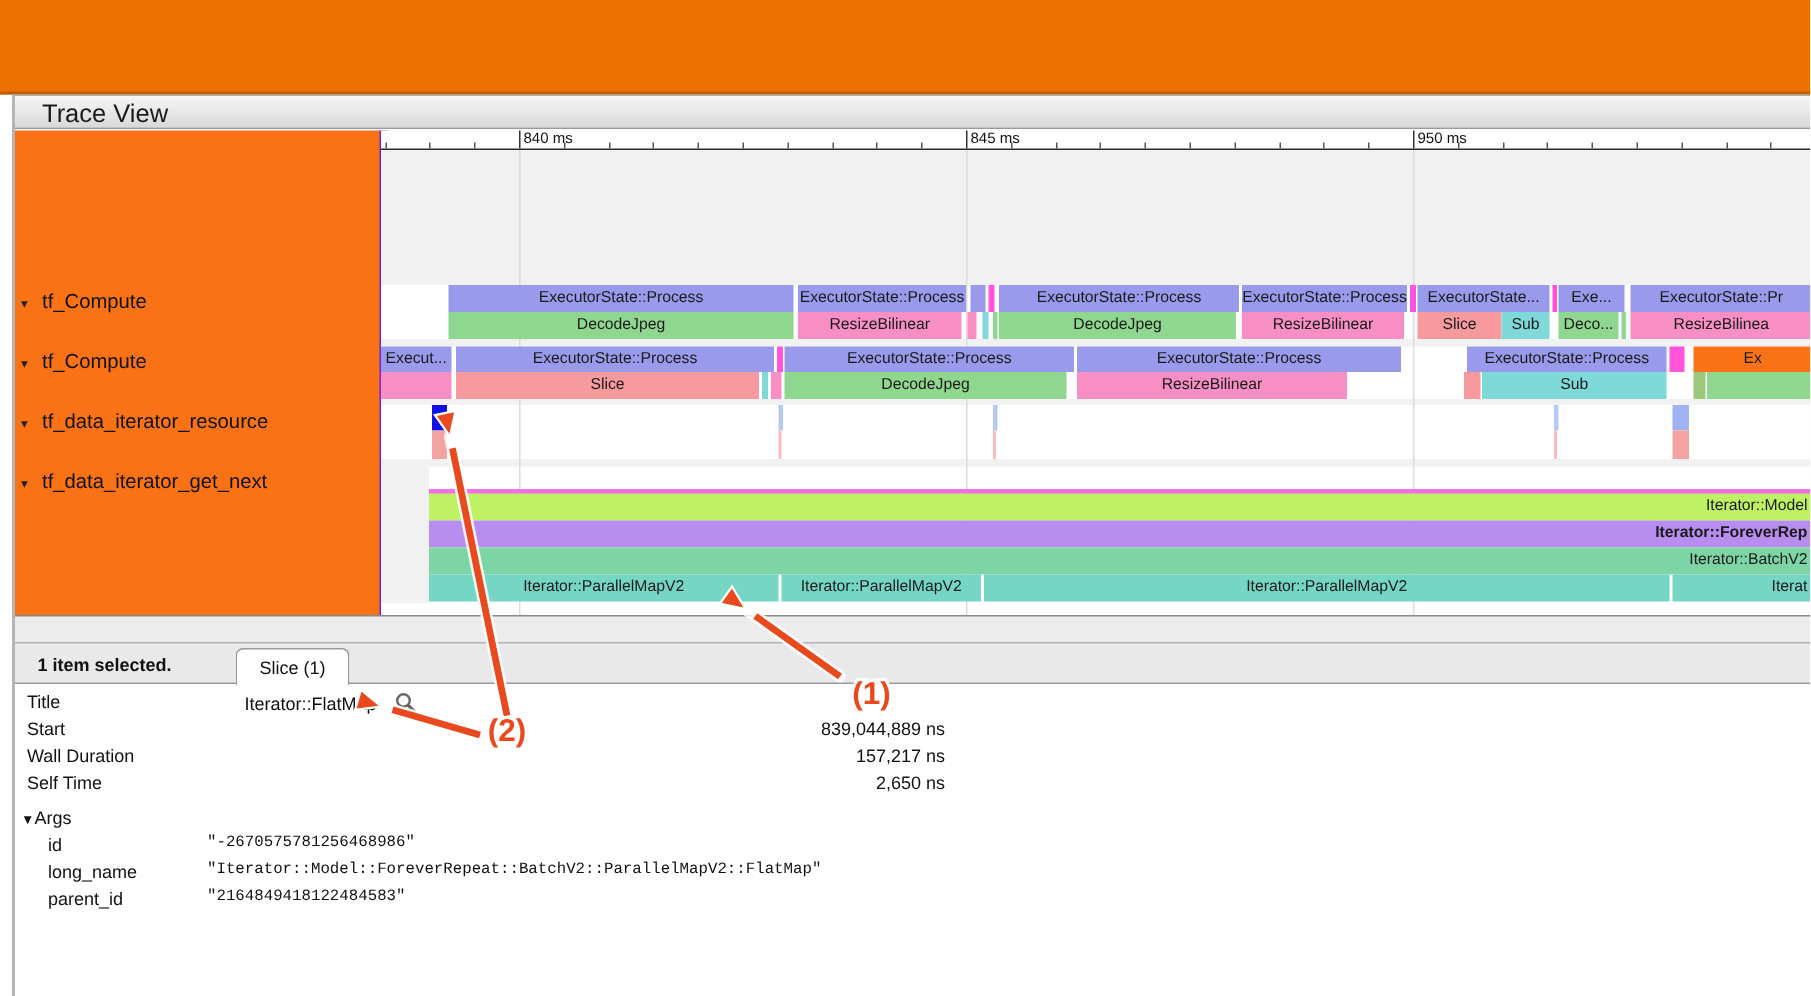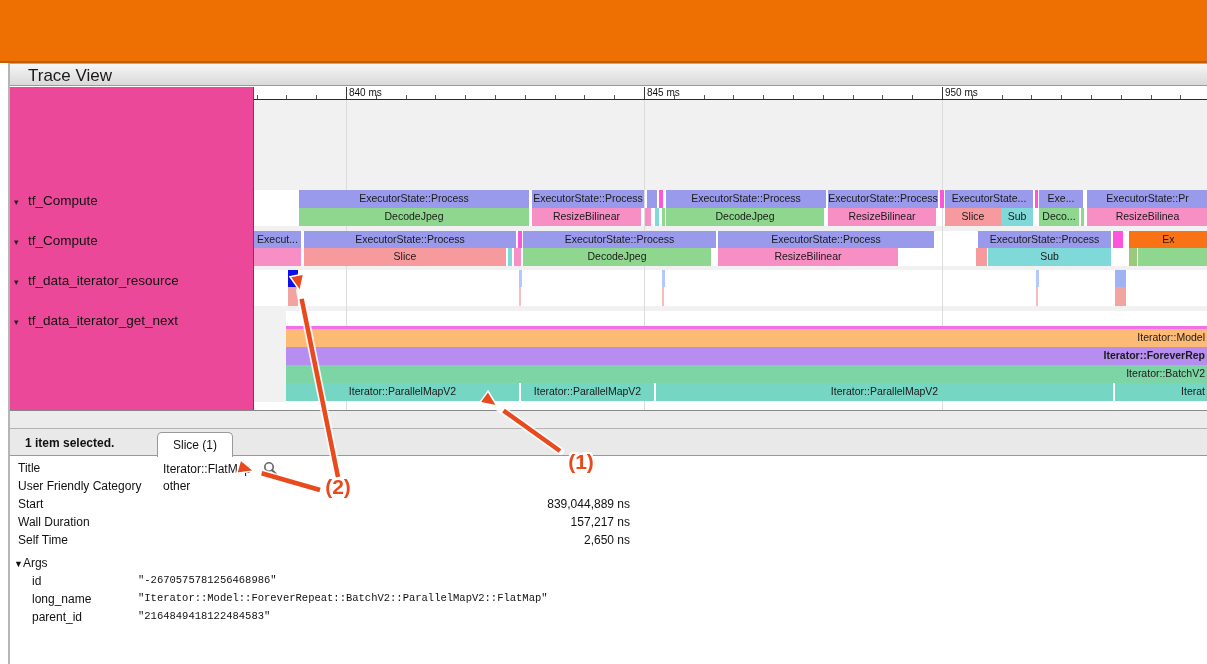--- a/index.html
+++ b/index.html
@@ -1,21 +1,21 @@
 <!DOCTYPE html>
 <html><head>
 <meta charset="utf-8">
 <style>
   html,body{margin:0;padding:0;background:#fff;}
   #page{position:relative;width:1207px;height:664px;overflow:hidden;font-family:"Liberation Sans",sans-serif;background:#fff;}
   #banner{position:absolute;left:0;top:0;width:1207px;height:61px;border-bottom:2px solid #c05f00;}
   #left-edge{position:absolute;left:8px;top:63px;width:2px;height:601px;background:#b5b5b5;z-index:6;}
   #tv-header{position:absolute;left:8px;top:63px;width:1199px;height:23px;background:linear-gradient(#f6f6f6,#d9d9d9);border-top:1px solid #aaa;border-bottom:1px solid #9a9a9a;line-height:23px;font-size:17px;color:#1a1a1a;padding-left:12px;box-sizing:border-box;}
   #tv-header span{margin-left:8px;}
-  #left-panel{position:absolute;left:8px;top:87px;width:245px;height:323px;background:#ec4899;border-right:6px solid #6d28d9;box-sizing:content-box;}
+  #left-panel{position:absolute;left:8px;top:87px;width:245px;height:323px;background:#f97316;border-right:6px solid #6d28d9;box-sizing:content-box;}
   .track-label{position:absolute;left:6px;white-space:nowrap;font-size:13.5px;color:#111;}
   .track-label .tri{display:inline-block;font-size:9px;color:#222;width:14px;}
   #ruler{position:absolute;left:254px;top:87px;width:953px;height:12px;background:#fff;border-bottom:1px solid #2a2a2a;}
   .tick-major{position:absolute;top:0;width:1px;height:12px;background:#333;}
   .tick-minor{position:absolute;bottom:0;width:1px;height:4px;background:#555;}
   .tick-label{position:absolute;top:0;font-size:10px;color:#111;white-space:nowrap;}
   #canvas{position:absolute;left:254px;top:100px;width:953px;height:310px;background:#f1f1f1;overflow:hidden;}
   .strip{position:absolute;background:#fff;}
   .gridline{position:absolute;top:0;width:1px;height:310px;background:#dcdcdc;}
   .seg{position:absolute;overflow:hidden;white-space:nowrap;font-size:10.5px;color:#1a1a1a;text-align:center;line-height:1.55;box-sizing:border-box;}
@@ -142,44 +142,40 @@
       <div class="seg" style="left: 265px; top: 170px; width: 3px; height: 17px; background: rgb(181, 201, 248);"></div>
       <div class="seg" style="left: 408px; top: 170px; width: 3px; height: 17px; background: rgb(181, 201, 248);"></div>
       <div class="seg" style="left: 782px; top: 170px; width: 3px; height: 17px; background: rgb(181, 201, 248);"></div>
       <div class="seg" style="left: 861px; top: 170px; width: 11px; height: 17px; background: rgb(159, 178, 242);"></div>
       <div class="seg" style="left: 34px; top: 187px; width: 10px; height: 19px; background: rgb(244, 164, 160);"></div>
       <div class="seg" style="left: 265px; top: 187px; width: 2px; height: 19px; background: rgb(248, 188, 186);"></div>
       <div class="seg" style="left: 408px; top: 187px; width: 2px; height: 19px; background: rgb(248, 188, 186);"></div>
       <div class="seg" style="left: 782px; top: 187px; width: 2px; height: 19px; background: rgb(248, 188, 186);"></div>
       <div class="seg" style="left: 861px; top: 187px; width: 11px; height: 19px; background: rgb(244, 164, 160);"></div>
       <div class="seg r" style="left: 32px; top: 226px; width: 922px; height: 18px; background: rgb(243, 111, 232);">IteratorGetNextOp::DoC</div>
-      <div class="seg r" style="left: 32px; top: 229px; width: 922px; height: 18px; background: #fdba74;">Iterator::Model</div>
+      <div class="seg r" style="left: 32px; top: 229px; width: 922px; height: 18px; background: #bef264;">Iterator::Model</div>
       <div class="seg r" style="left: 32px; top: 247px; width: 922px; height: 18px; background: rgb(183, 142, 240); font-weight: bold;">Iterator::ForeverRep</div>
       <div class="seg r" style="left: 32px; top: 265px; width: 922px; height: 18px; background: rgb(125, 213, 165);">Iterator::BatchV2</div>
       <div class="seg" style="left: 32px; top: 283px; width: 233px; height: 18px; background: rgb(116, 214, 195);">Iterator::ParallelMapV2</div>
       <div class="seg" style="left: 267px; top: 283px; width: 133px; height: 18px; background: rgb(116, 214, 195);">Iterator::ParallelMapV2</div>
       <div class="seg" style="left: 402px; top: 283px; width: 457px; height: 18px; background: rgb(116, 214, 195);">Iterator::ParallelMapV2</div>
       <div class="seg r" style="left: 861px; top: 283px; width: 93px; height: 18px; background: rgb(116, 214, 195);">Iterat</div>
     </div>
   <div id="splitter"></div>
   <div id="tabstrip">
     <span id="status">1 item selected.</span>
     <div id="tab">Slice (1)</div>
   </div>
   <div id="details">
       <div class="drow">
         <span class="dlabel">Title</span>
         <span class="dvalue">Iterator::FlatMap<svg width="15" height="15" class="mag">
             <circle cx="6" cy="6" r="4.2" fill="#fafafa" stroke="#666" stroke-width="1.6"></circle>
             <line x1="9.2" y1="9.2" x2="13.2" y2="13.2" stroke="#666" stroke-width="2.2" stroke-linecap="round"></line>
           </svg></span>
-      </div>
-      <div class="drow">
-        <span class="dlabel">User Friendly Category</span>
-        <span class="dvalue">other</span>
       </div>
       <div class="drow">
         <span class="dlabel">Start</span>
         <span class="dvalue num">839,044,889 ns</span>
       </div>
       <div class="drow">
         <span class="dlabel">Wall Duration</span>
         <span class="dvalue num">157,217 ns</span>
       </div>
       <div class="drow">

